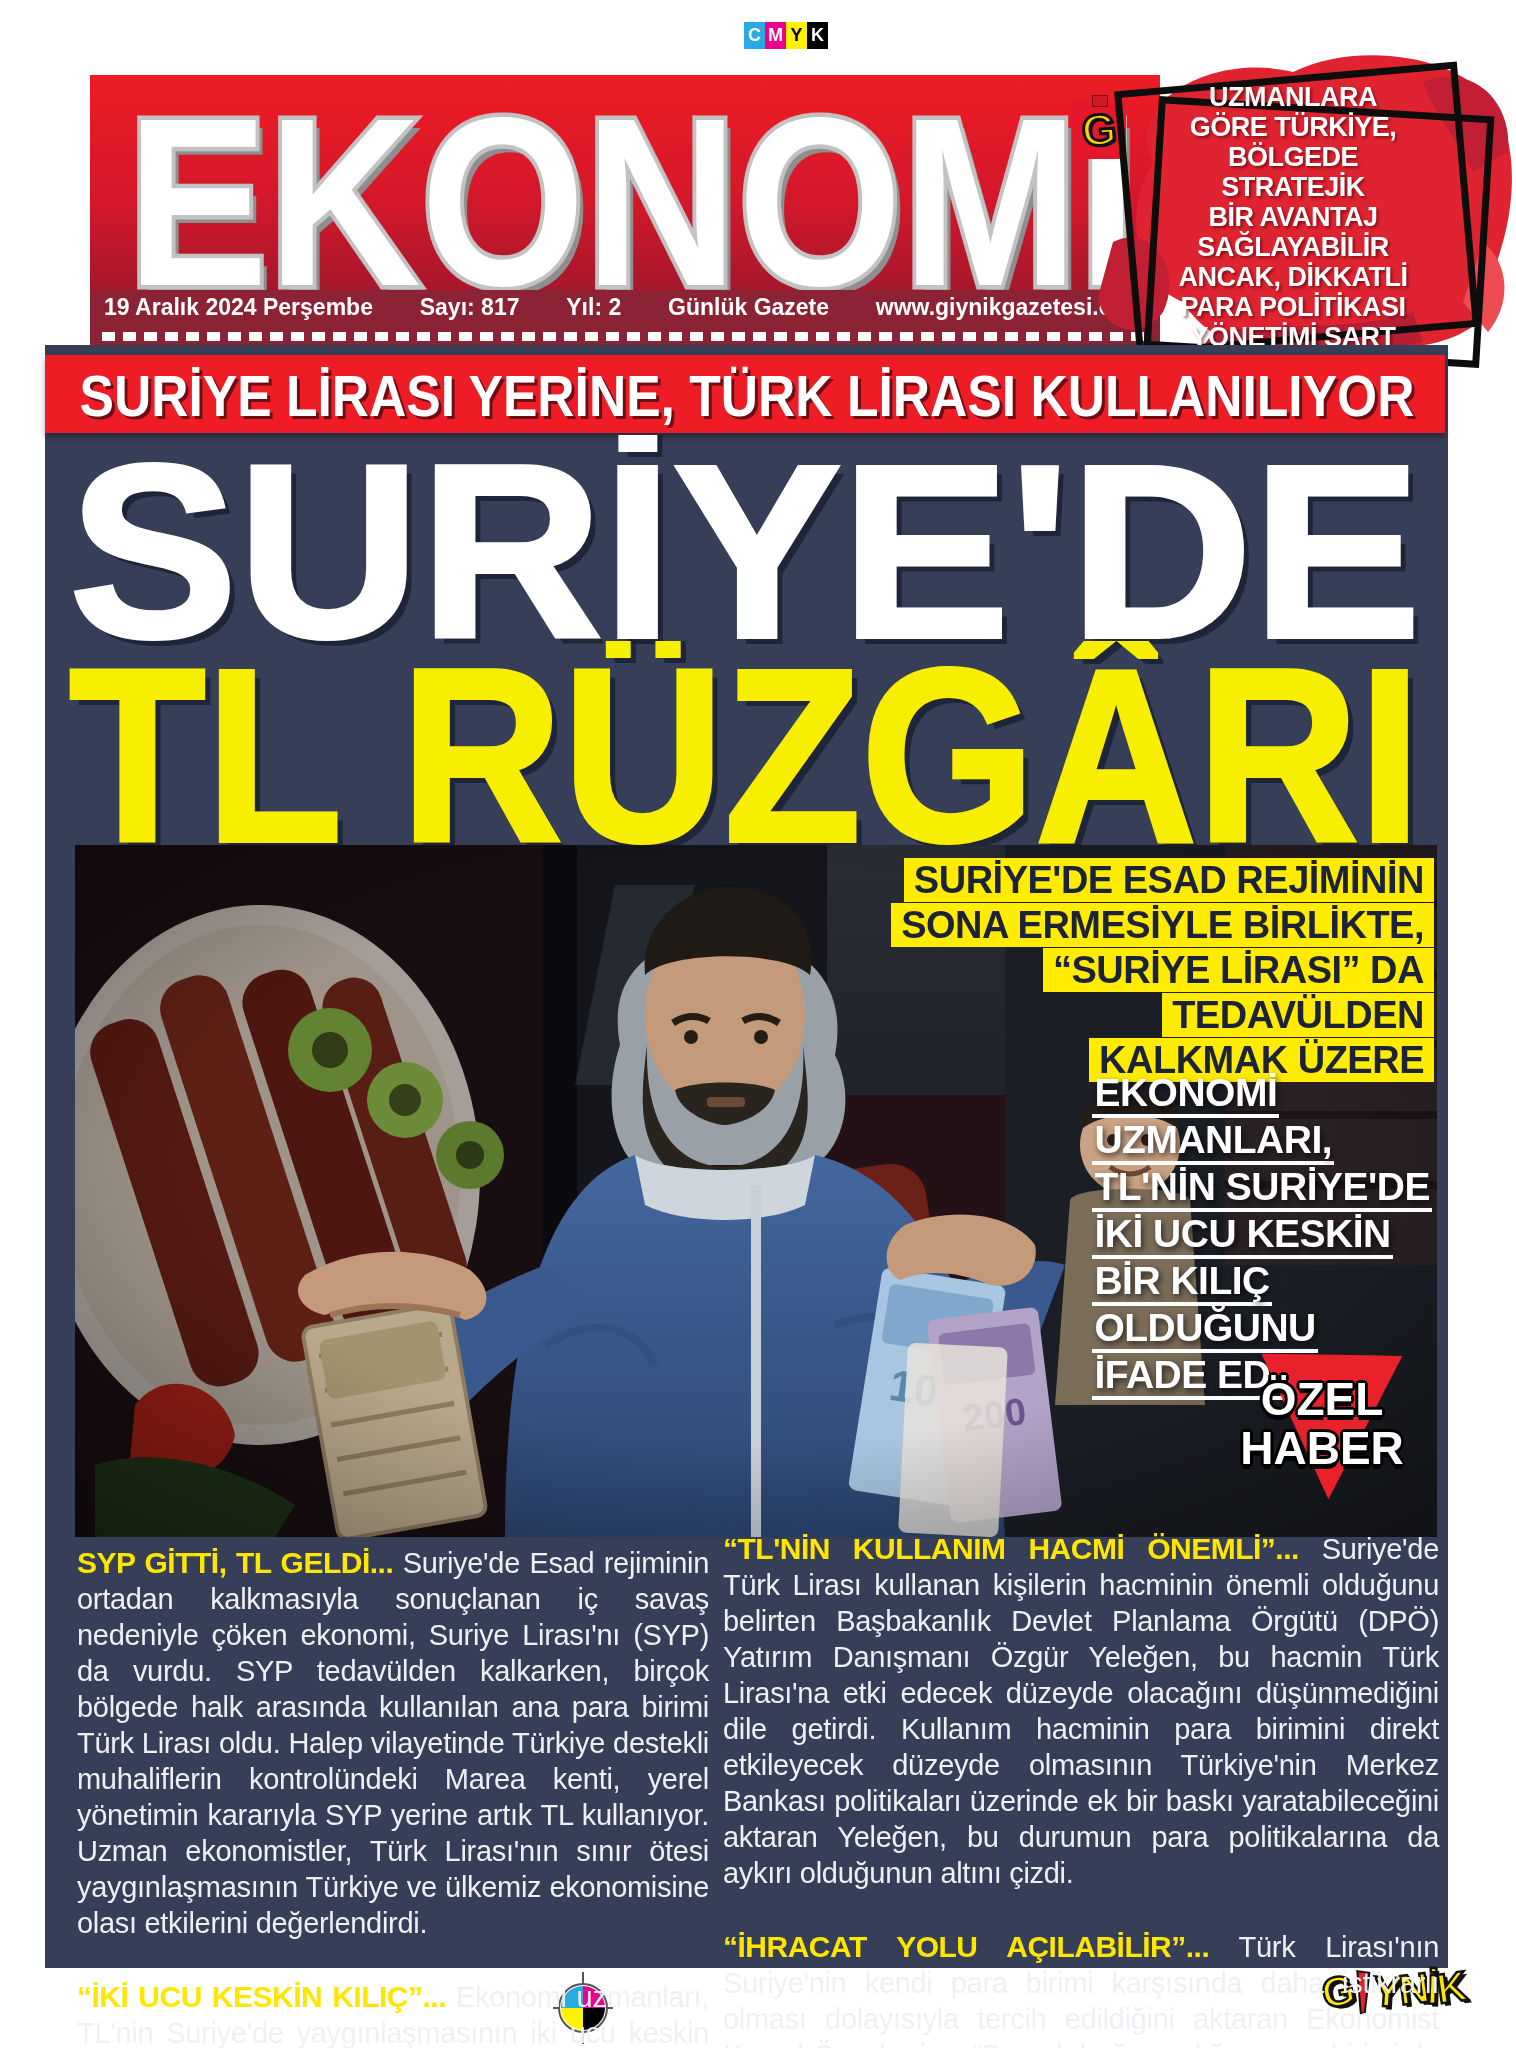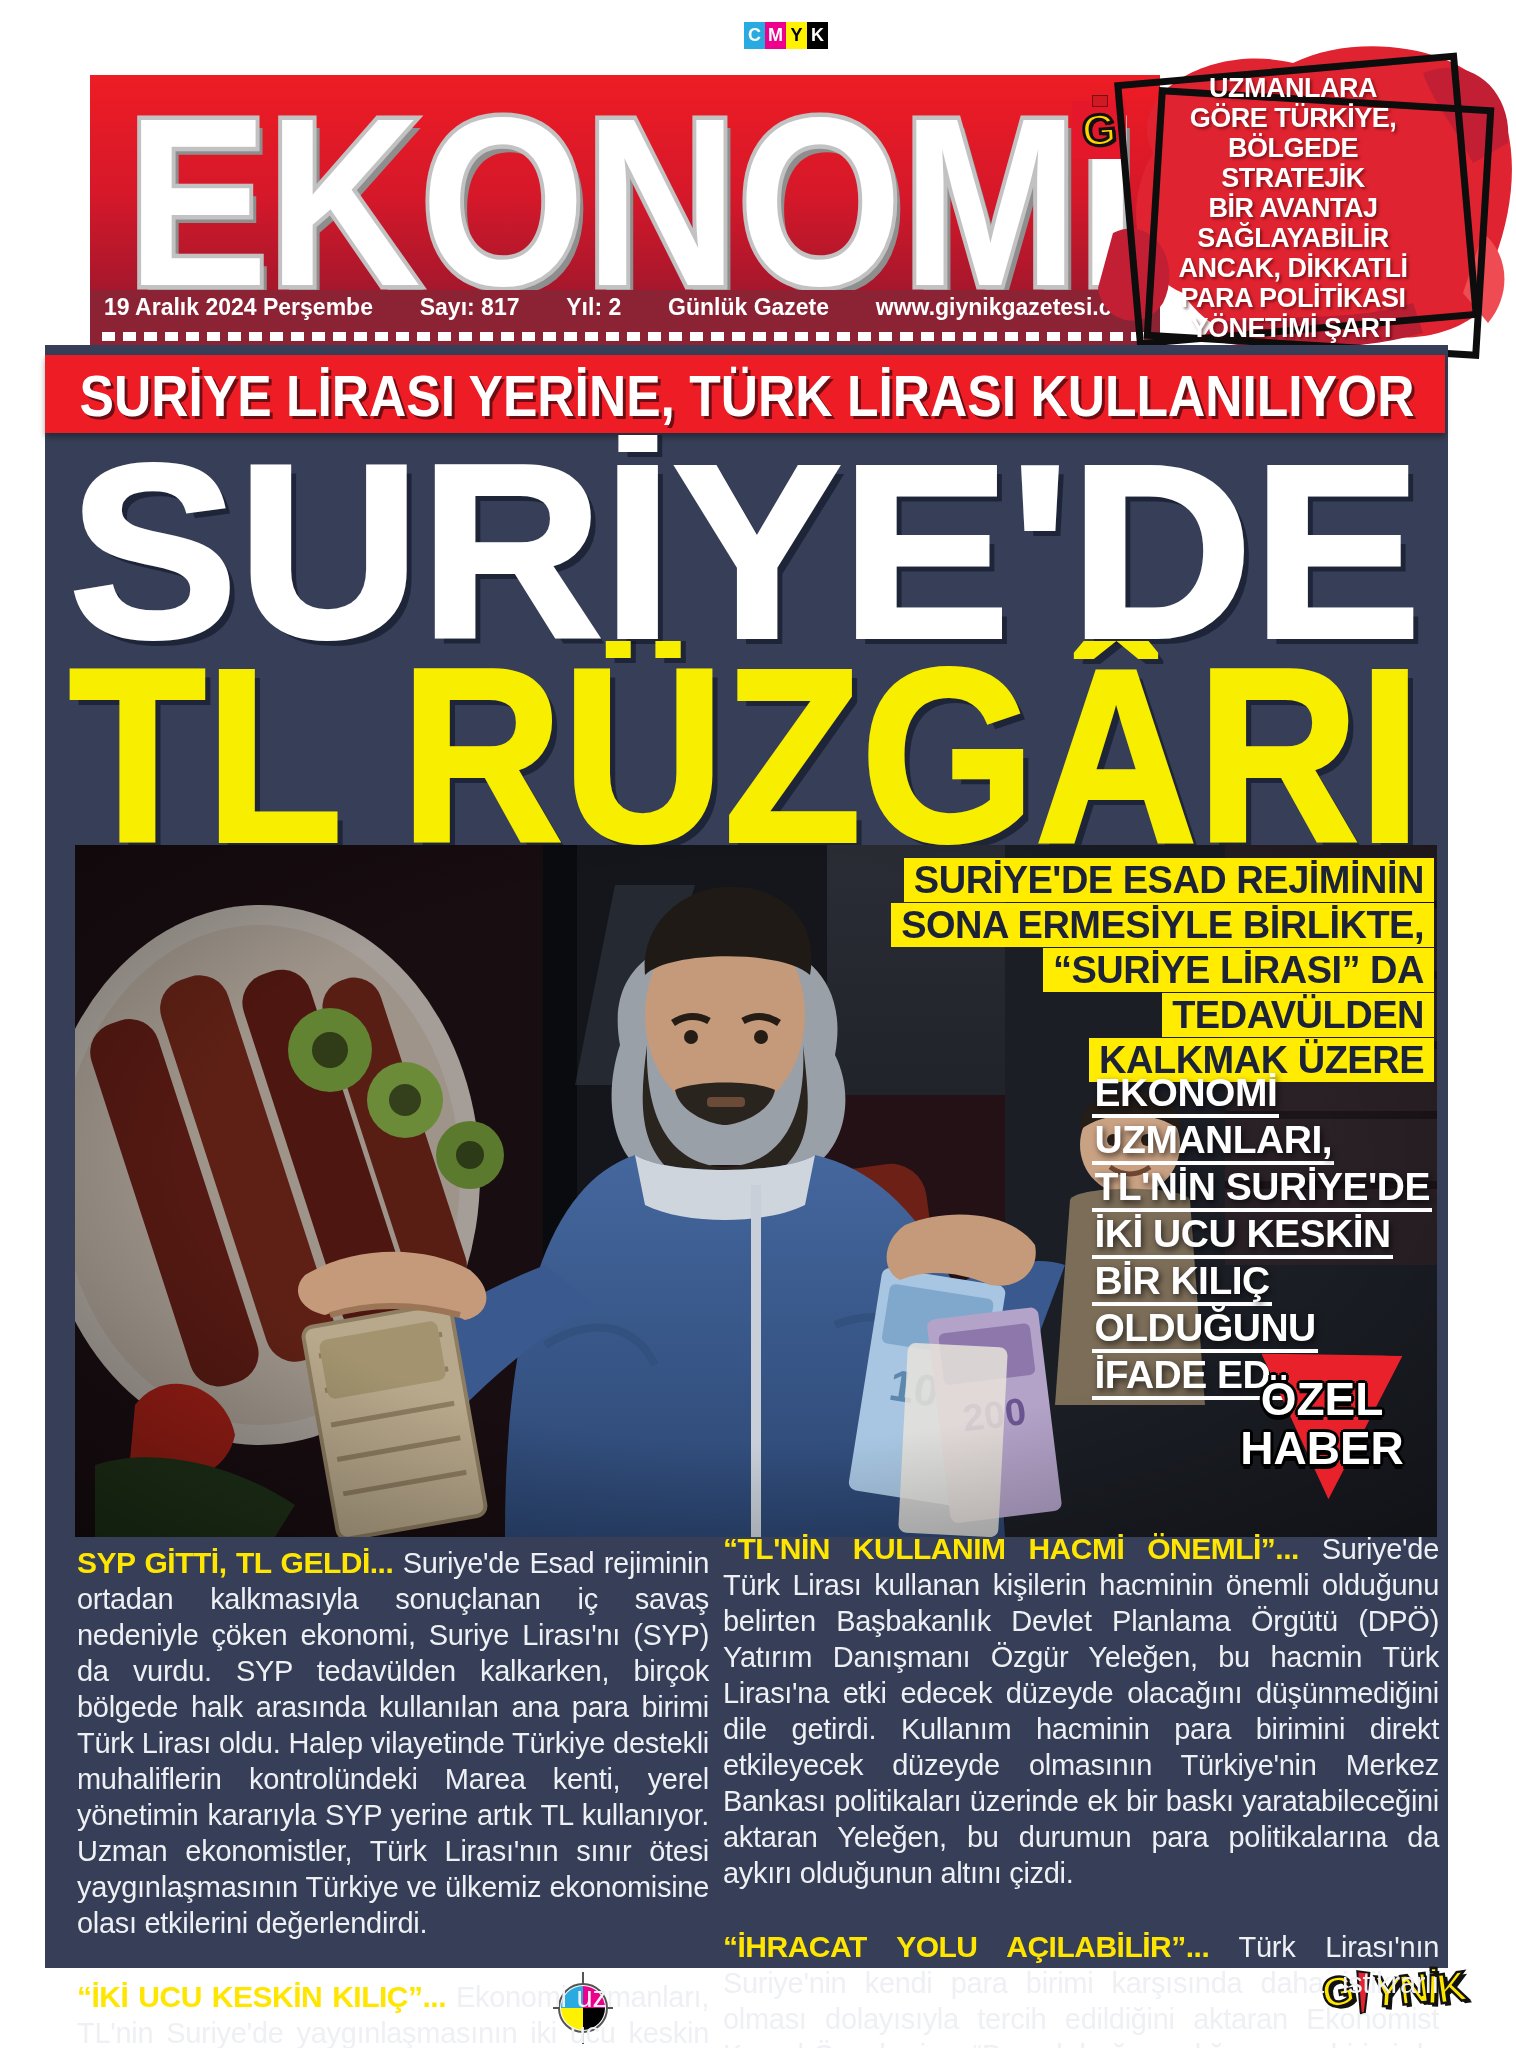--- a/index.html
+++ b/index.html
@@ -19,21 +19,21 @@
   .mast-info .row{display:flex;justify-content:space-between;align-items:center;
                   padding:4px 14px 0 14px;color:#fff;font-size:23px;font-weight:600;gap:24px;}
   .dashes{position:absolute;left:12px;bottom:5px;width:1046px;height:9px;
           background:repeating-linear-gradient(90deg,#fff 0 13px,transparent 13px 21px);}
   .glogo{position:absolute;left:982px;top:26px;width:54px;height:58px;background:#e4182a;
          display:flex;align-items:center;justify-content:center;}
   .glogo .g{font-size:44px;font-weight:900;color:#ffd400;-webkit-text-stroke:3px #111;
             text-shadow:2px 2px 0 #111;transform:rotate(-4deg);}
   .glogo .pin{position:absolute;left:20px;top:-6px;width:14px;height:10px;background:#d01a23;border:1px solid #7a0d12;}
   
-  .sticker{position:absolute;left:1093px;top:33px;width:423px;height:318px;}
+  .sticker{position:absolute;left:1093px;top:42px;width:423px;height:318px;}
   .frame1,.frame2{position:absolute;border:7px solid #0d0d0d;background:transparent;}
   .frame1{left:32px;top:34px;width:330px;height:252px;transform:rotate(-5deg);}
   .frame2{left:58px;top:64px;width:322px;height:238px;transform:rotate(3.5deg);}
   .sticker-text{position:absolute;left:0;top:40px;width:400px;text-align:center;color:#fff;
                 font-size:27px;line-height:30px;font-weight:800;letter-spacing:-0.5px;
                 text-shadow:2px 2px 3px rgba(60,0,0,.55);}
   
   .panel{position:absolute;left:45px;top:345px;width:1403px;height:1623px;background:#363f57;}
   .kicker{position:absolute;left:0;top:10px;width:1400px;height:78px;background:#ee1c24;
           box-shadow:0 4px 6px rgba(0,0,0,.35);}

